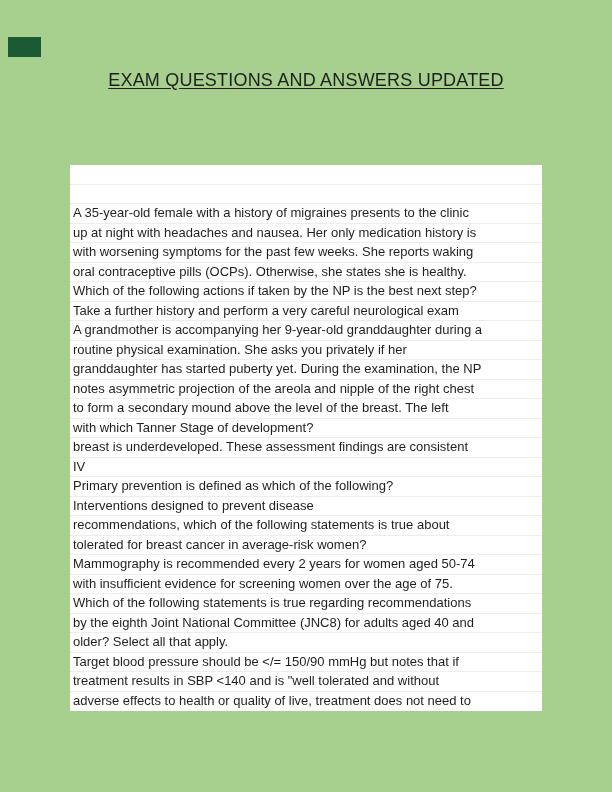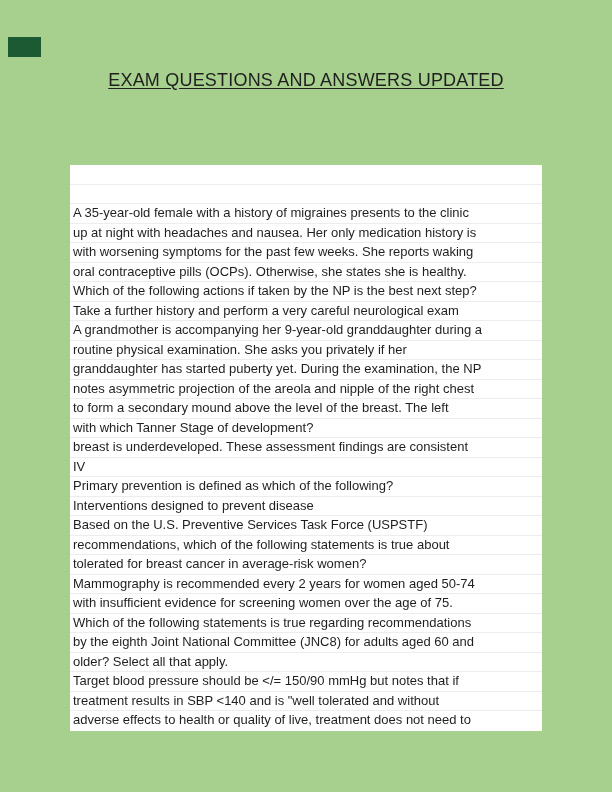--- a/index.html
+++ b/index.html
@@ -89,26 +89,25 @@
     <div class="doc-row">A grandmother is accompanying her 9-year-old granddaughter during a</div>
     <div class="doc-row">routine physical examination. She asks you privately if her</div>
     <div class="doc-row">granddaughter has started puberty yet. During the examination, the NP</div>
     <div class="doc-row">notes asymmetric projection of the areola and nipple of the right chest</div>
     <div class="doc-row">to form a secondary mound above the level of the breast. The left</div>
     <div class="doc-row">with which Tanner Stage of development?</div>
     <div class="doc-row">breast is underdeveloped. These assessment findings are consistent</div>
     <div class="doc-row">IV</div>
     <div class="doc-row">Primary prevention is defined as which of the following?</div>
     <div class="doc-row">Interventions designed to prevent disease</div>
-    <div class="doc-row">Based on the U.S. Preventive Services Task Force (USPSTF)</div>
     <div class="doc-row">recommendations, which of the following statements is true about</div>
     <div class="doc-row">tolerated for breast cancer in average-risk women?</div>
     <div class="doc-row">Mammography is recommended every 2 years for women aged 50-74</div>
     <div class="doc-row">with insufficient evidence for screening women over the age of 75.</div>
     <div class="doc-row">Which of the following statements is true regarding recommendations</div>
-    <div class="doc-row">by the eighth Joint National Committee (JNC8) for adults aged 60 and</div>
+    <div class="doc-row">by the eighth Joint National Committee (JNC8) for adults aged 40 and</div>
     <div class="doc-row">older? Select all that apply.</div>
     <div class="doc-row">Target blood pressure should be &lt;/= 150/90 mmHg but notes that if</div>
     <div class="doc-row">treatment results in SBP &lt;140 and is "well tolerated and without</div>
     <div class="doc-row">adverse effects to health or quality of live, treatment does not need to</div>
   </div>
 
 </div>
 
 </body></html>

